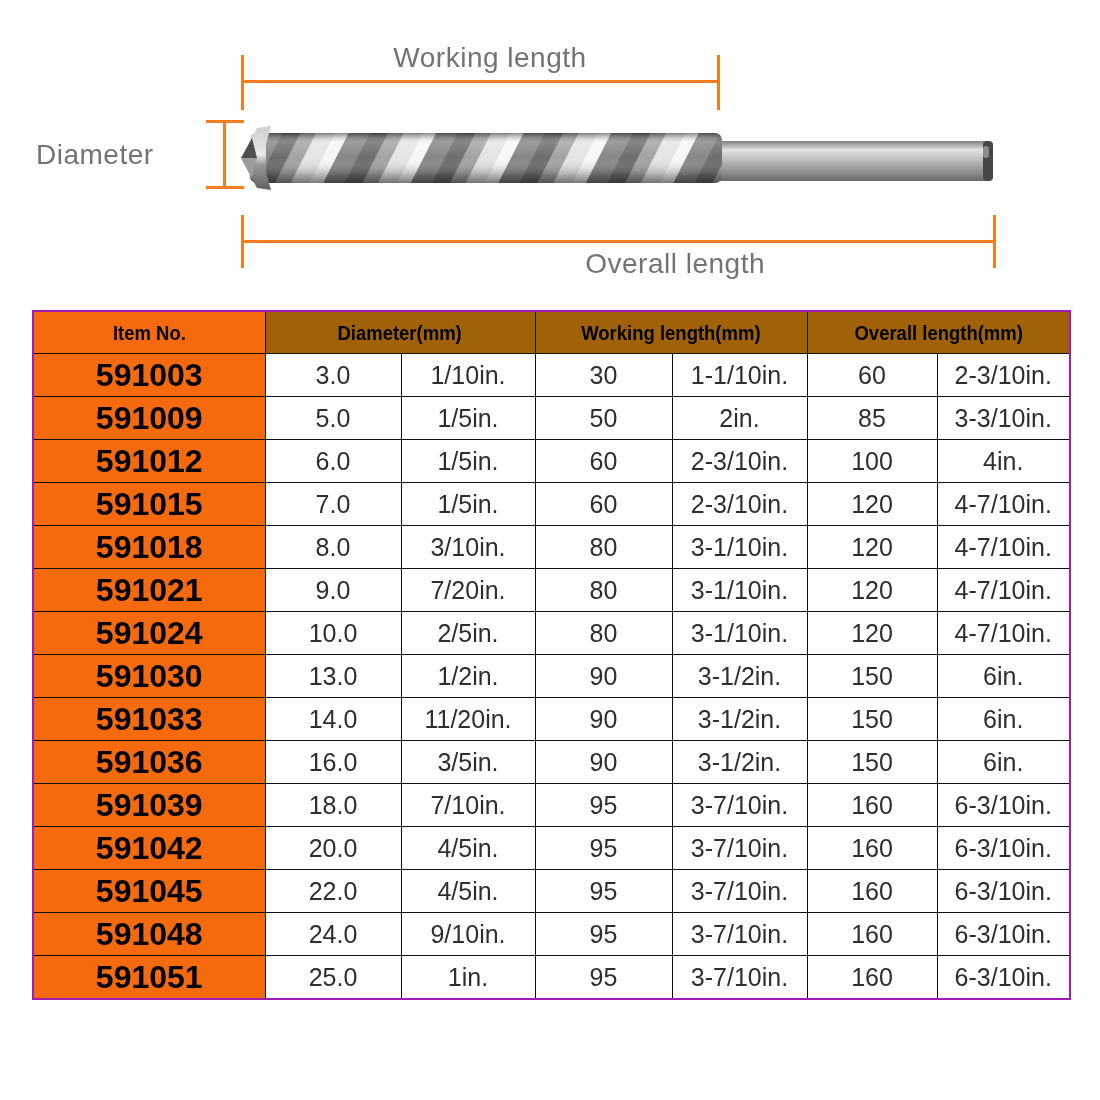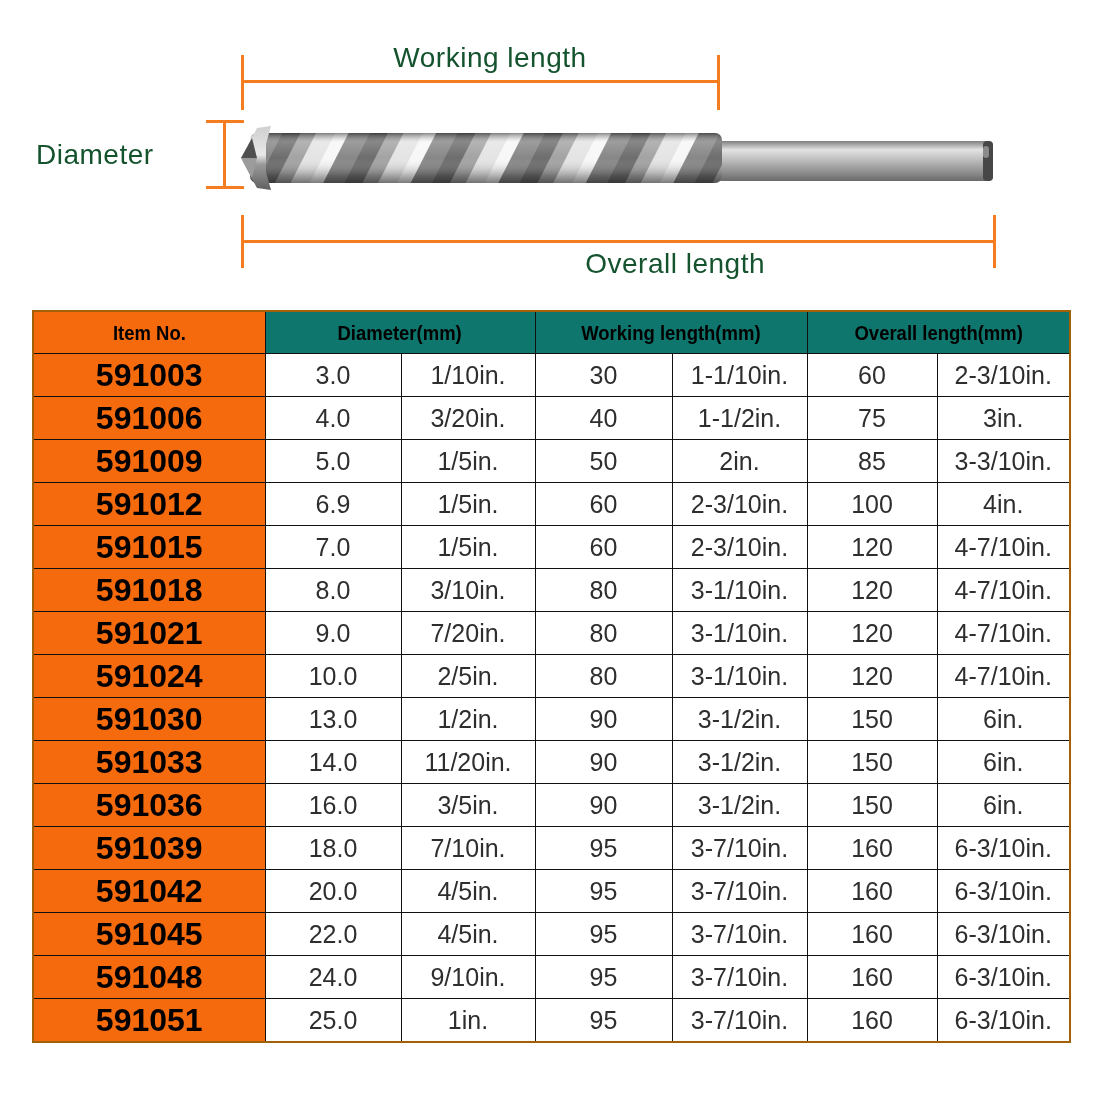--- a/index.html
+++ b/index.html
@@ -1,32 +1,32 @@
 <!DOCTYPE html>
 <html><head>
 <meta charset="utf-8">
 <style>
   html,body{margin:0;padding:0;background:#ffffff;}
   body{width:1100px;height:1100px;font-family:"Liberation Sans",sans-serif;position:relative;overflow:hidden;}
 
   
   .diagram{position:relative;width:1100px;height:310px;}
   .dim{position:absolute;background:#f67c20;}
-  .dim-label{position:absolute;color:#14532d;font-size:28px;letter-spacing:0.5px;}
+  .dim-label{position:absolute;color:#737373;font-size:28px;letter-spacing:0.5px;}
   .lbl-working{left:330px;top:42px;width:320px;text-align:center;}
   .lbl-diameter{left:36px;top:139px;width:158px;}
   .lbl-overall{left:465px;top:248px;width:300px;text-align:right;}
 
   .drill-svg{position:absolute;left:0;top:0;}
 
   
   .spec-table{border-collapse:collapse;table-layout:fixed;width:1037px;margin:0 0 0 32px;}
   .spec-table td,.spec-table th{border:1.5px solid #111;text-align:center;vertical-align:middle;overflow:hidden;}
-  .spec-table{border:2px solid #a16207;}
-  .spec-table th{height:41px;font-size:21px;font-weight:bold;color:#000;background:#0f766e;padding:0;}
+  .spec-table{border:2px solid #a21caf;}
+  .spec-table th{height:41px;font-size:21px;font-weight:bold;color:#000;background:#a16207;padding:0;}
   .spec-table td{height:42px;font-size:25px;color:#2e2e2e;padding:0;}
   .spec-table td.item-cell{background:#f56a0c;color:#000;font-weight:bold;font-size:32px;}
   .spec-table th.item-head{background:#f56a0c;}
   .cond{display:inline-block;transform:scaleX(0.88);white-space:nowrap;}
   .tbl-wrap{margin-top:0;}
 </style>
 </head>
 <body>
 
 <div class="diagram">
@@ -125,40 +125,31 @@
         <tr>
           <td class="item-cell">591003</td>
           <td>3.0</td>
           <td>1/10in.</td>
           <td>30</td>
           <td>1-1/10in.</td>
           <td>60</td>
           <td>2-3/10in.</td>
         </tr>
         <tr>
-          <td class="item-cell">591006</td>
-          <td>4.0</td>
-          <td>3/20in.</td>
-          <td>40</td>
-          <td>1-1/2in.</td>
-          <td>75</td>
-          <td>3in.</td>
-        </tr>
-        <tr>
           <td class="item-cell">591009</td>
           <td>5.0</td>
           <td>1/5in.</td>
           <td>50</td>
           <td>2in.</td>
           <td>85</td>
           <td>3-3/10in.</td>
         </tr>
         <tr>
           <td class="item-cell">591012</td>
-          <td>6.9</td>
+          <td>6.0</td>
           <td>1/5in.</td>
           <td>60</td>
           <td>2-3/10in.</td>
           <td>100</td>
           <td>4in.</td>
         </tr>
         <tr>
           <td class="item-cell">591015</td>
           <td>7.0</td>
           <td>1/5in.</td>

